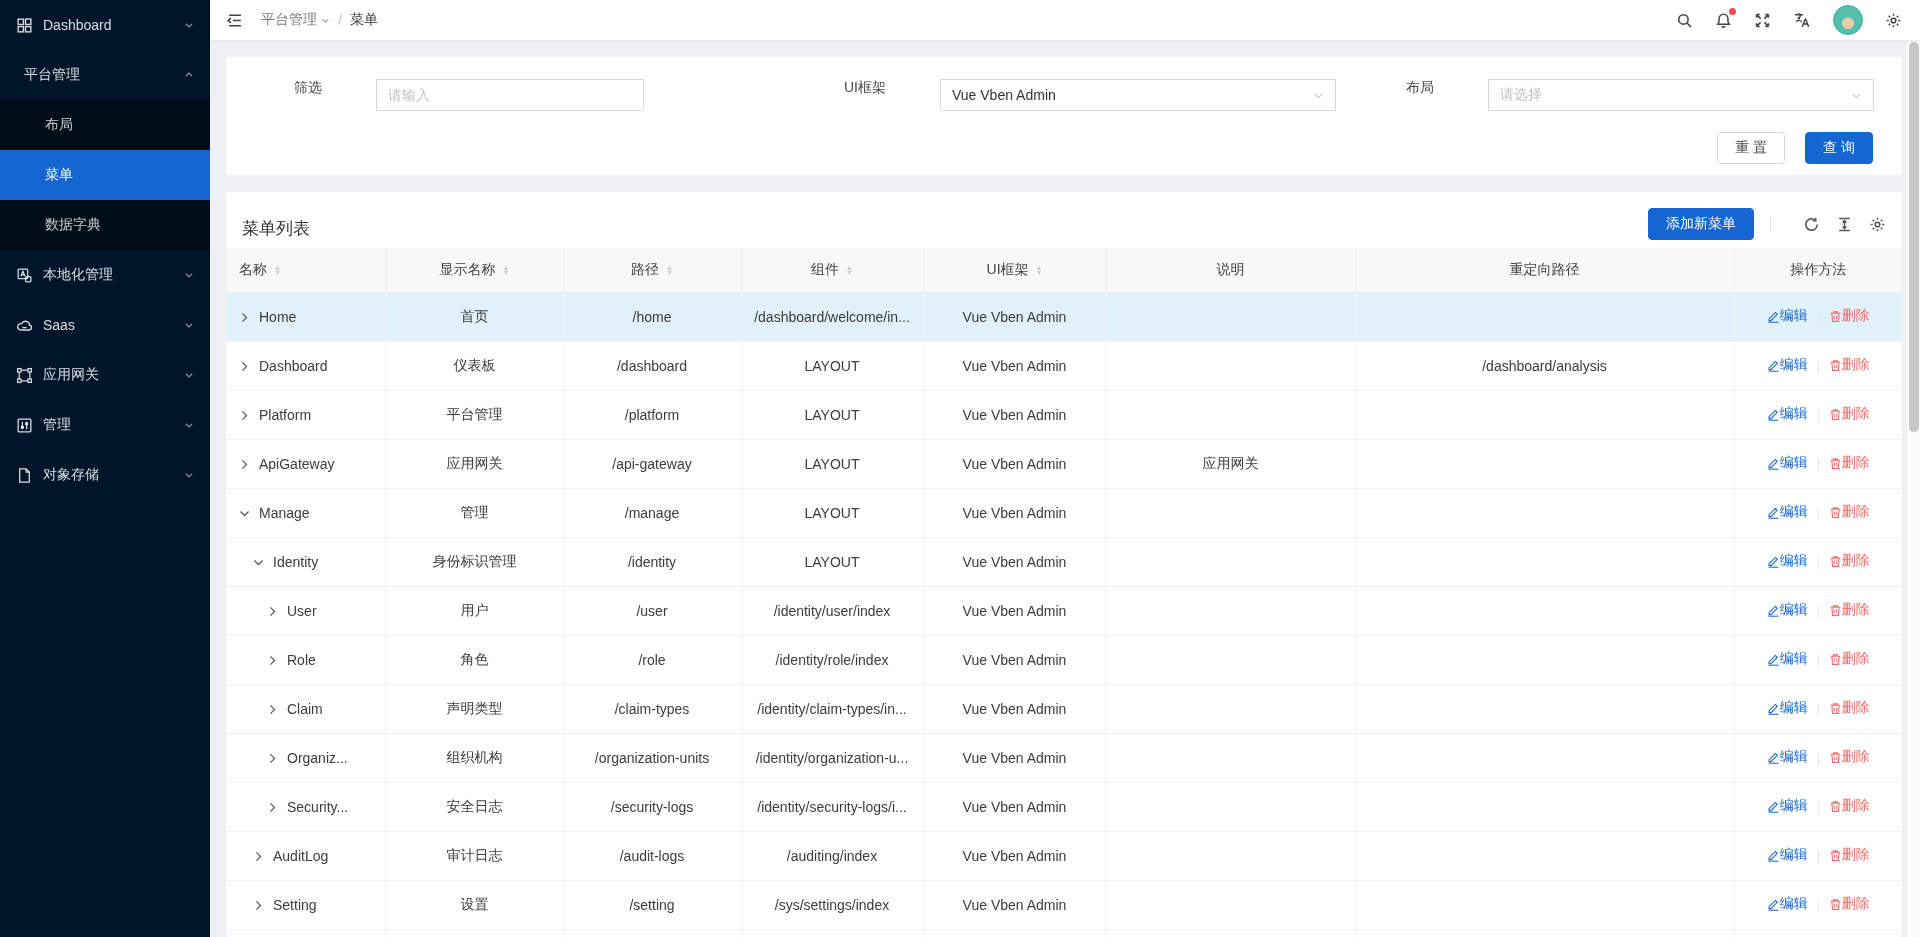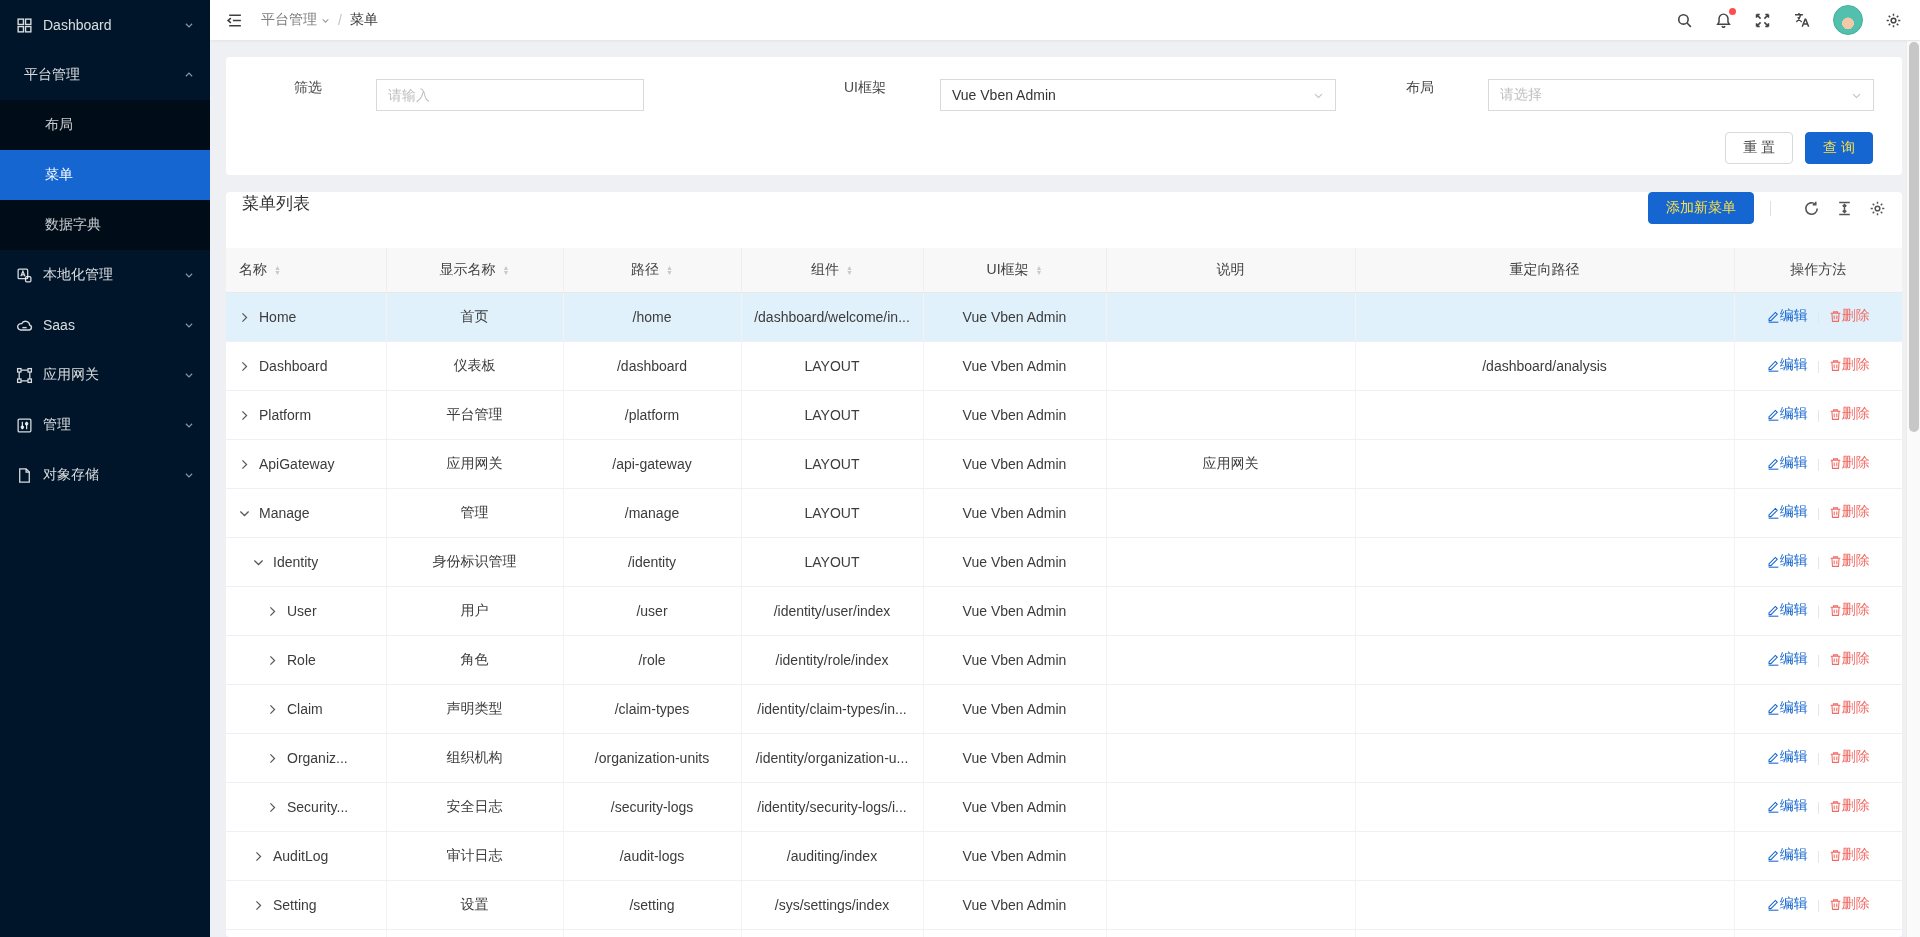--- a/index.html
+++ b/index.html
@@ -48,26 +48,26 @@
   .f1 { margin-left:44px; width:350px; }
   .f2 { margin-left:200px; width:492px; }
   .f3 { margin-left:70px; width:468px; }
   .ctrl { flex:1; height:32px; border:1px solid #d9d9d9; border-radius:0; display:flex; align-items:center; padding:0 11px; background:#fff;margin-left:44px; }
   .ctrl input { border:none; outline:none; width:100%; font-size:14px; font-family:inherit; color:#333; background:transparent; }
   .ctrl input::placeholder { color:#bfbfbf; }
   .sel-val { color:#333; }
   .sel-ph { color:#bfbfbf; }
   .sel-arrow { margin-left:auto; color:#bfbfbf; display:inline-flex; }
   .filter-btns { display:flex; justify-content:flex-end; gap:12px; margin-top:21px; padding-right:5px; }
-  .btn { height:32px; padding:0 17px; border-radius:4px; font-size:14px; display:inline-flex; align-items:center; cursor:pointer; border:1px solid #d9d9d9; background:#fff; color:#4a4a4a; font-family:inherit; }
-  .btn.primary { background:#1566d0; border-color:#1566d0; color:#fde047; }
+  .btn { height:32px; padding:0 17px; border-radius:4px; font-size:14px; display:inline-flex; align-items:center; cursor:pointer; border:1px solid #d9d9d9; background:#fff; color:#4a4a4a; font-family:inherit;margin-left:8px; }
+  .btn.primary { background:#1566d0; border-color:#1566d0; color:#ffffff; }
 
   
   .table-card { margin-top:17px; height:745px; overflow:hidden; display:flex; flex-direction:column; }
-  .card-head { height:56px; flex:0 0 56px; display:flex; align-items:flex-start; padding:0 16px; }
+  .card-head { height:56px; flex:0 0 56px; display:flex; align-items:flex-end; padding:8px 16px; }
   .tbl-title { font-size:17px; color:#333; }
   .head-right { margin-left:auto; display:flex; align-items:center; }
   .vdiv { width:1px; height:15px; background:#e0e0e0; margin:0 16px; }
   .gico { display:inline-flex; color:#555; cursor:pointer; margin-left:16px; }
   .gico:first-of-type { margin-left:0; }
 
   table { width:100%; border-collapse:collapse; table-layout:fixed; font-size:14px; }
   thead th { height:44px; background:#f8f8f8; font-weight:500; color:#424242; 
     border-bottom:1px solid #e9e9e9; border-right:1px solid #efefef; padding:0 8px; }
   thead th:last-child { border-right:none; }

